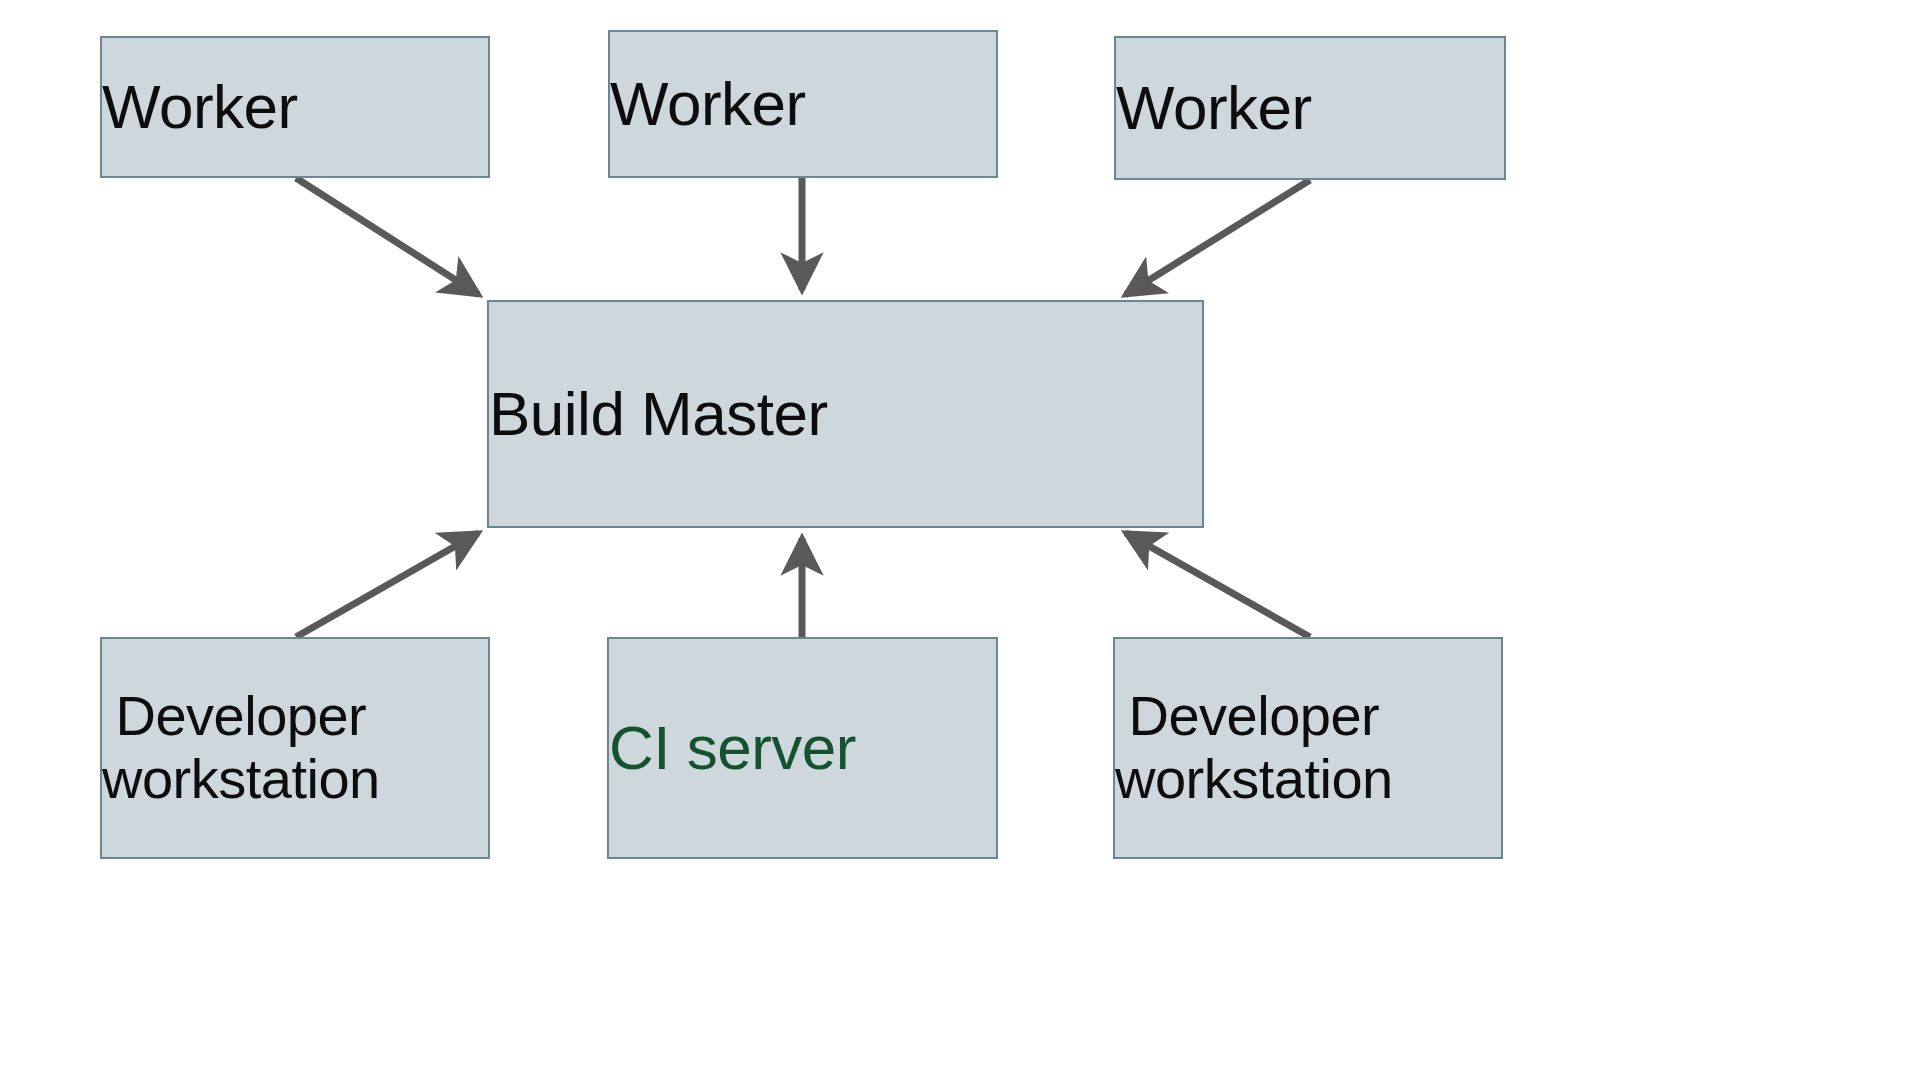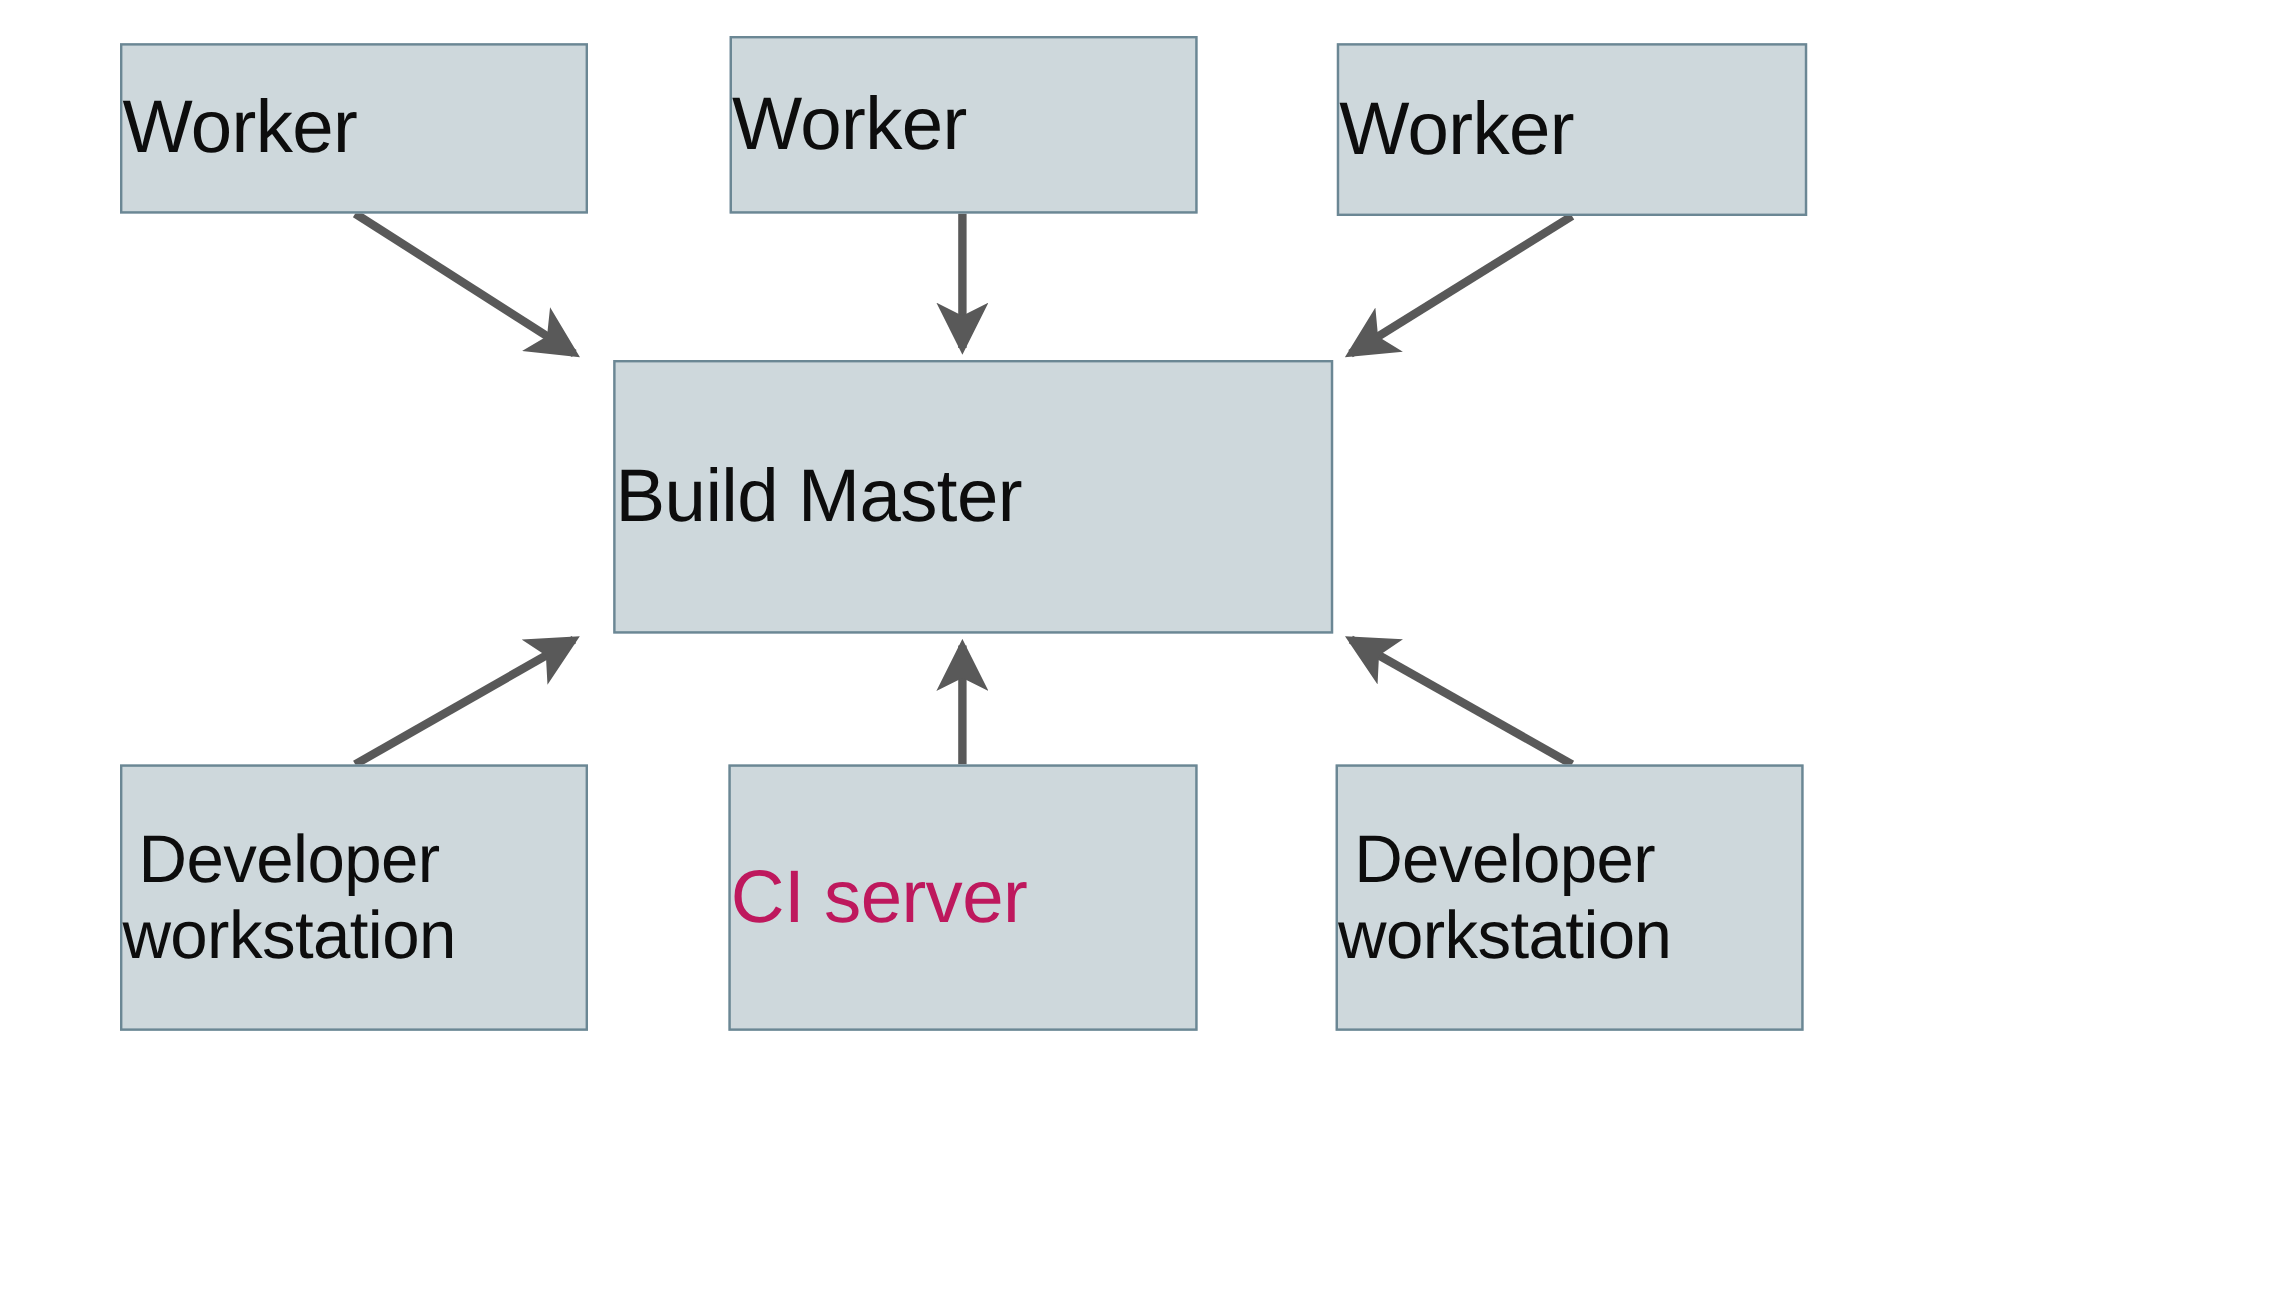--- a/index.html
+++ b/index.html
@@ -75,21 +75,21 @@
         <line x1="296" y1="637" x2="478.31477165823605" y2="532.9564915667657" stroke="#595959" stroke-width="7" stroke-linecap="butt" marker-end="url(#arrowhead)"></line>
         <line x1="802" y1="637" x2="802" y2="538" stroke="#595959" stroke-width="7" stroke-linecap="butt" marker-end="url(#arrowhead)"></line>
         <line x1="1310" y1="637" x2="1125.7073084027966" y2="532.917599046139" stroke="#595959" stroke-width="7" stroke-linecap="butt" marker-end="url(#arrowhead)"></line>
       </g>
   </svg>
 
   <div id="nodes-group">
       <div class="node node-worker" style="left: 100px; top: 36px; width: 390px; height: 142px; background: rgb(206, 216, 220); border-color: rgb(107, 135, 148); color: rgb(13, 13, 13);"><span>Worker</span></div>
       <div class="node node-worker" style="left: 608px; top: 30px; width: 390px; height: 148px; background: rgb(206, 216, 220); border-color: rgb(107, 135, 148); color: rgb(13, 13, 13);"><span>Worker</span></div>
       <div class="node node-worker" style="left: 1114px; top: 36px; width: 392px; height: 144px; background: rgb(206, 216, 220); border-color: rgb(107, 135, 148); color: rgb(13, 13, 13);"><span>Worker</span></div>
-      <div class="node node-master" style="left: 487px; top: 300px; width: 600px; height: 228px; background: rgb(206, 216, 220); border-color: rgb(107, 135, 148); color: rgb(13, 13, 13); margin-left: 24px;"><span>Build Master</span></div>
+      <div class="node node-master" style="left: 487px; top: 300px; width: 717px; height: 228px; background: rgb(206, 216, 220); border-color: rgb(107, 135, 148); color: rgb(13, 13, 13);"><span>Build Master</span></div>
       <div class="node node-dev" style="left: 100px; top: 637px; width: 390px; height: 222px; background: rgb(206, 216, 220); border-color: rgb(107, 135, 148); color: rgb(13, 13, 13);"><span>Developer
 workstation</span></div>
-      <div class="node node-ci" style="left: 607px; top: 637px; width: 391px; height: 222px; background: rgb(206, 216, 220); border-color: rgb(107, 135, 148); color: #be185d;"><span>CI server</span></div>
+      <div class="node node-ci" style="left: 607px; top: 637px; width: 391px; height: 222px; background: rgb(206, 216, 220); border-color: rgb(107, 135, 148); color: #14532d;"><span>CI server</span></div>
       <div class="node node-dev" style="left: 1113px; top: 637px; width: 390px; height: 222px; background: rgb(206, 216, 220); border-color: rgb(107, 135, 148); color: rgb(13, 13, 13);"><span>Developer
 workstation</span></div>
     </div>
 
 </div>
 
 </body></html>

